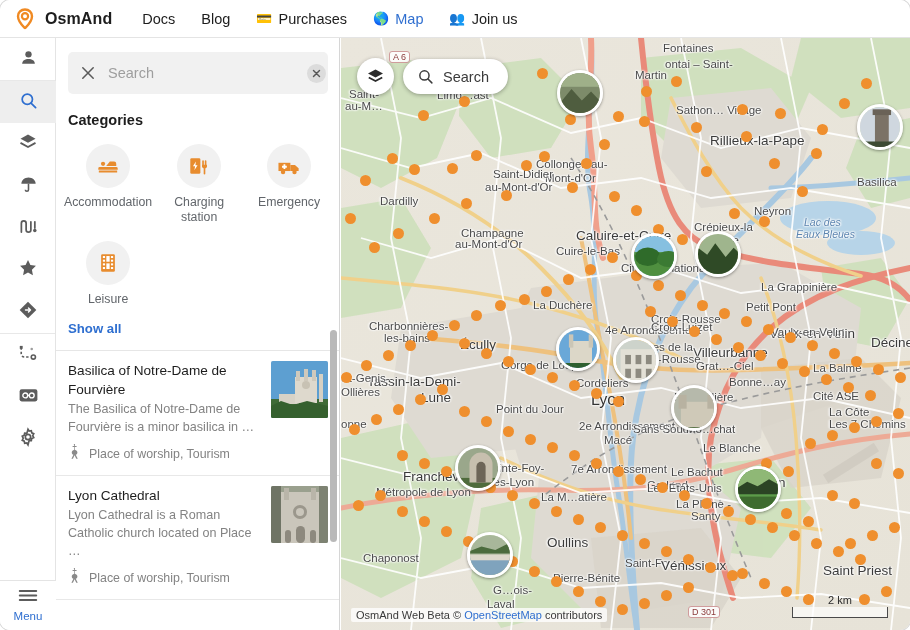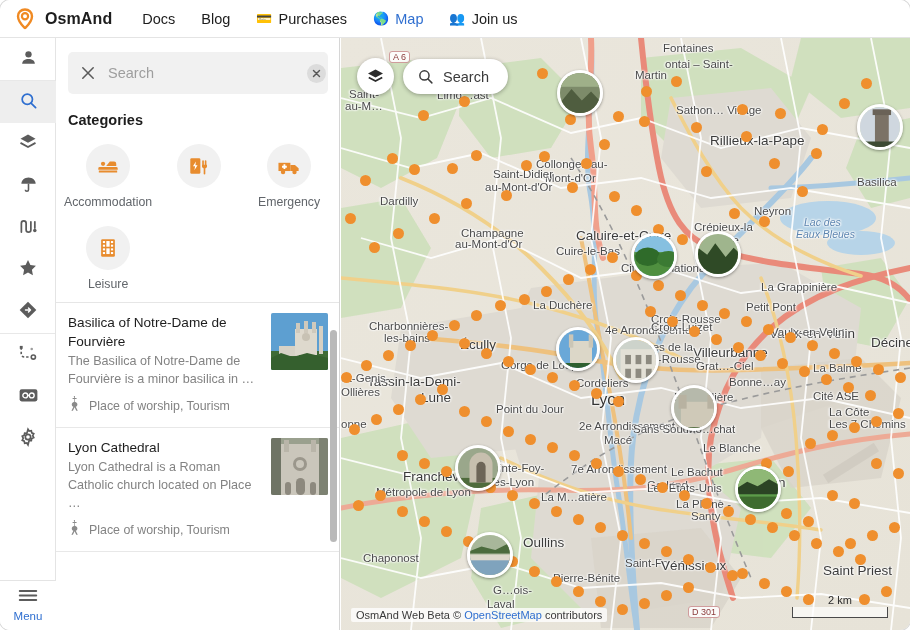--- a/index.html
+++ b/index.html
@@ -382,20 +382,21 @@
         <div class="cat-cell">
           <span class="cat-ic">
             <svg width="22" height="22" viewBox="0 0 24 24" fill="currentColor">
                 <rect x="2.5" y="3.5" width="11" height="17" rx="1.4"></rect>
                 <path d="M8.6 7.2L5.4 12.4h2.3l-.7 4.2 3.4-5.4H8.1z" fill="#fff"></path>
                 <path d="M16.4 6.5v4m2.8-4v4" stroke="currentColor" stroke-width="1.8" stroke-linecap="round" fill="none"></path>
                 <path d="M15.3 10.5h5.4v1.8a2.7 2.7 0 0 1-2.7 2.7 2.7 2.7 0 0 1-2.7-2.7z"></path>
                 <path d="M18 15v5.5" stroke="currentColor" stroke-width="1.8" stroke-linecap="round" fill="none"></path>
               </svg>
           </span>
+          <span class="cat-lbl">Charging station</span>
         </div>
 
         <div class="cat-cell">
           <span class="cat-ic">
             <svg width="24" height="22" viewBox="0 0 26 24" fill="currentColor">
                 <path d="M1.5 8.5h13v9h-13z"></path>
                 <path d="M14.5 11h5l4 3.5v3h-9z"></path>
                 <circle cx="6.5" cy="18.5" r="2.4"></circle>
                 <circle cx="19" cy="18.5" r="2.4"></circle>
                 <path d="M7 10.2h2v1.6h1.6v2H9v1.6H7v-1.6H5.4v-2H7z" fill="#fff"></path>
@@ -420,20 +421,21 @@
                   <rect x="8.2" y="4.4" width="3.6" height="6.2"></rect>
                   <rect x="8.2" y="12.4" width="3.6" height="6.2"></rect>
                 </g>
               </svg>
           </span>
           <span class="cat-lbl">Leisure</span>
         </div>
 
       </div>
 
+      <span class="showall">Show all</span>
       <div class="divline"></div>
 
 
       
       <div class="poi">
         <div class="poi-txt">
           <div class="poi-name">Basilica of Notre-Dame de Fourvière</div>
           <div class="poi-desc">The Basilica of Notre-Dame de Fourvière  is a minor basilica in …</div>
           <div class="poi-tagrow">
             <span>
@@ -646,21 +648,21 @@
         <div class="maplabel" style="left: 230px; top: 425px;">7e Arrondissement</div>
         <div class="maplabel" style="left: 306px; top: 441px;">Gerland</div>
         <div class="maplabel" style="left: 144px; top: 424px;">Sainte-Foy-</div>
         <div class="maplabel" style="left: 150px; top: 438px;">lès-Lyon</div>
         <div class="maplabel city" style="left: 62px; top: 431px;">Francheville</div>
         <div class="maplabel" style="left: 306px; top: 444px;">Les États-Unis</div>
         <div class="maplabel" style="left: 200px; top: 453px;">La M…atière</div>
         <div class="maplabel" style="left: 35px; top: 448px;">Métropole de Lyon</div>
         <div class="maplabel" style="left: 335px; top: 460px;">La Plaine -</div>
         <div class="maplabel" style="left: 350px; top: 472px;">Santy</div>
-        <div class="maplabel city" style="left: 154px; top: 497px; padding-left: 28px;">Oullins</div>
+        <div class="maplabel city" style="left: 178px; top: 497px; padding-left: 28px;">Oullins</div>
         <div class="maplabel" style="left: 22px; top: 514px;">Chaponost</div>
         <div class="maplabel" style="left: 284px; top: 519px;">Saint-Fo…s</div>
         <div class="maplabel" style="left: 212px; top: 534px;">Pierre-Bénite</div>
         <div class="maplabel" style="left: 152px; top: 546px;">G…ois-</div>
         <div class="maplabel" style="left: 146px; top: 560px;">Laval</div>
         <div class="maplabel city" style="left: 320px; top: 520px;">Vénissieux</div>
         <div class="maplabel city" style="left: 482px; top: 525px;">Saint Priest</div>
         <div class="shield" style="left: 347px; top: 568px;">D 301</div>
       </div>
 

